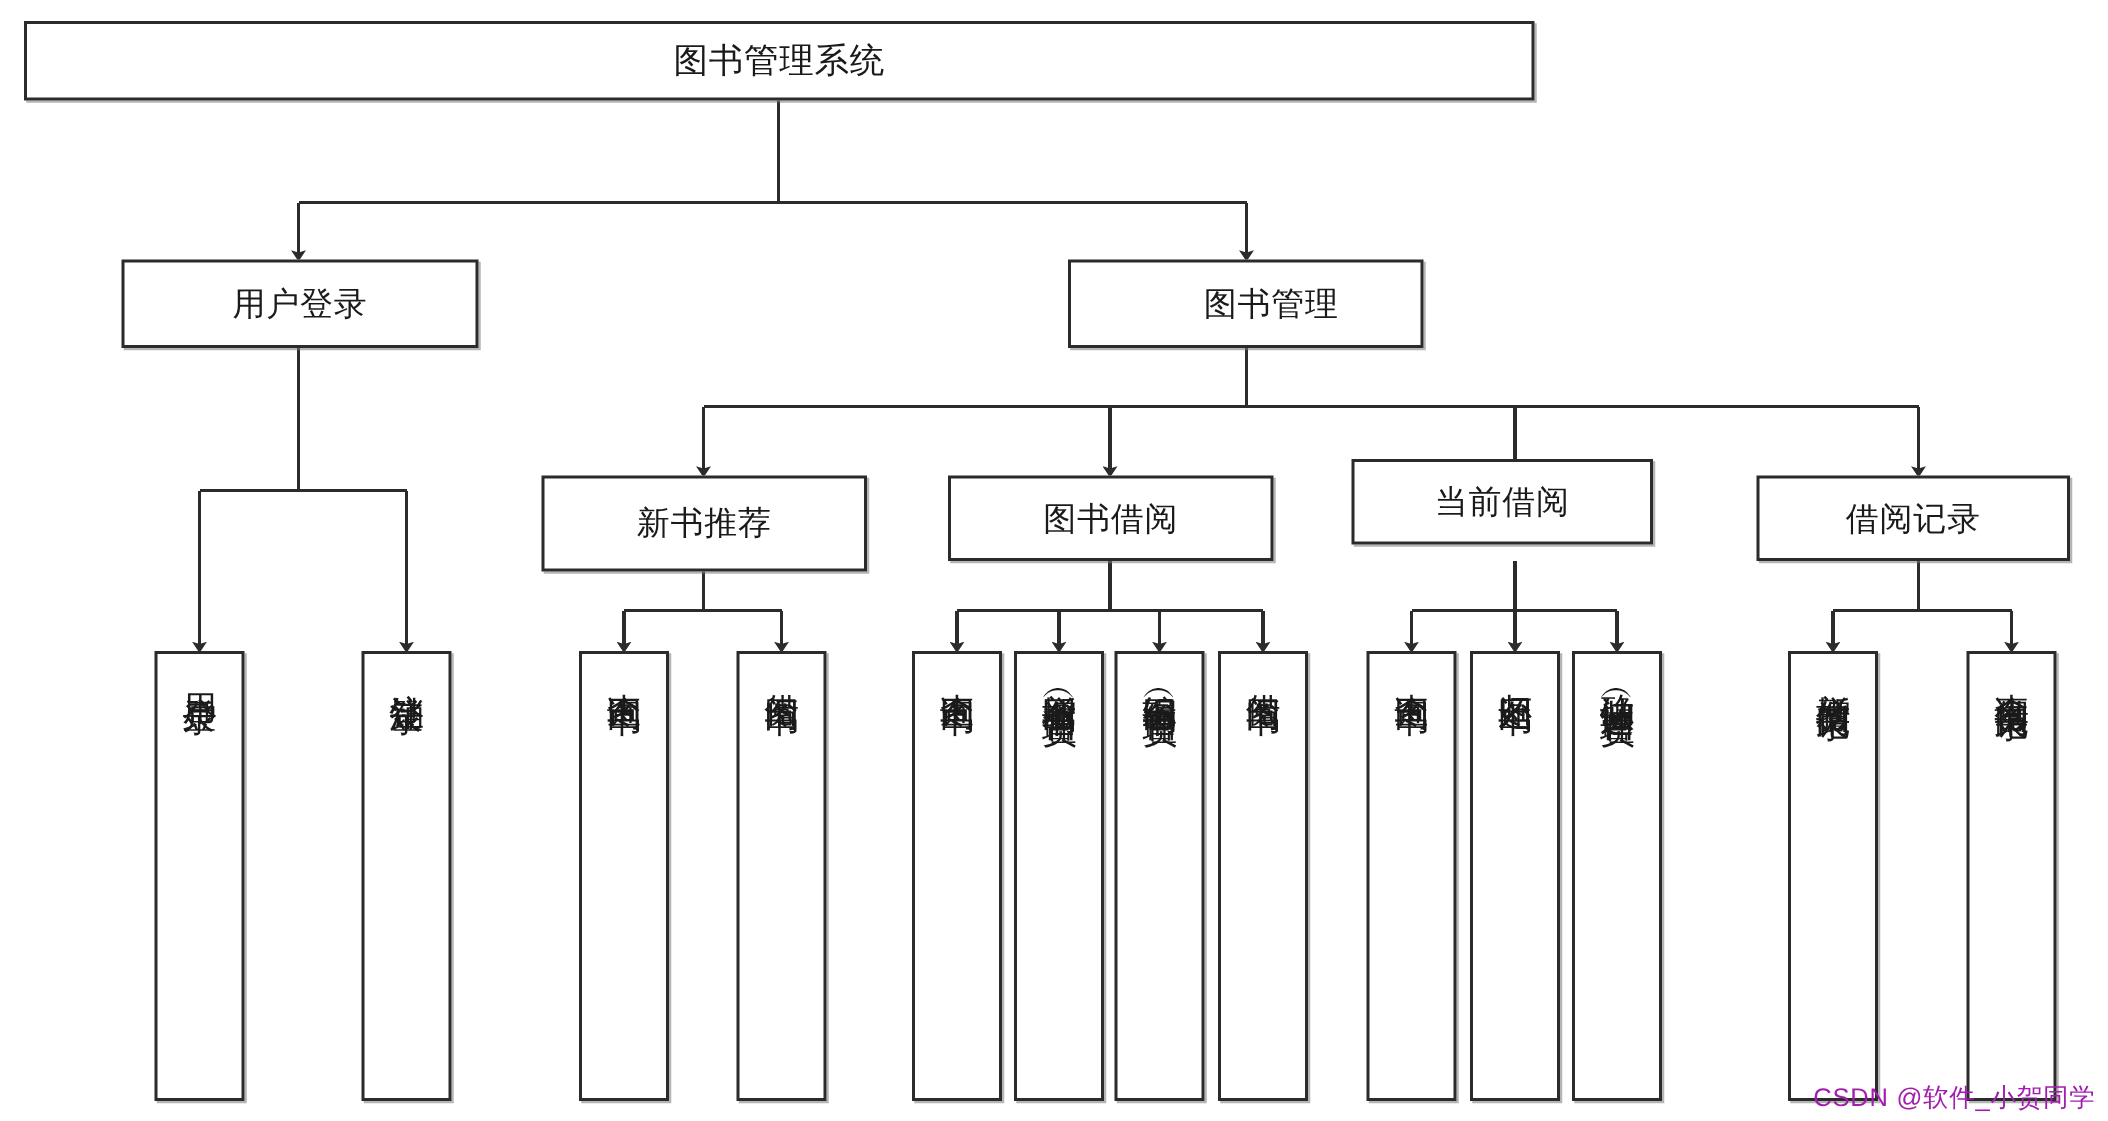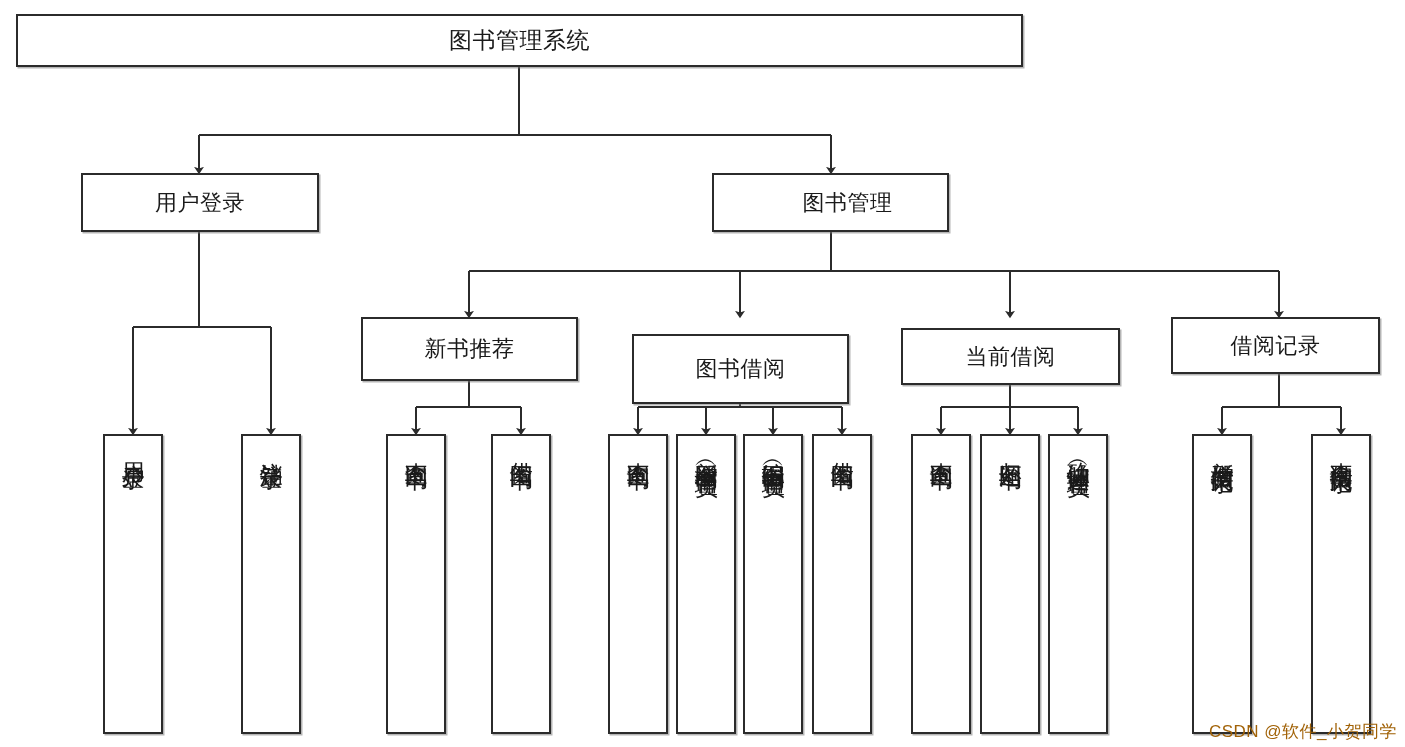--- a/index.html
+++ b/index.html
@@ -47,21 +47,21 @@
     line-height:1.02;
     letter-spacing:2px;
     white-space:pre;
     max-height:100%;
   }
 
   #watermark{
     position:absolute;
     right:8px;bottom:4px;
     font-size:17px;
-    color:#a16207;
+    color:#a21caf;
     letter-spacing:0.5px;
     user-select:none;
     white-space:nowrap;
   }
 </style>
 </head>
 <body>
 
 <div id="diagram-root">
 
@@ -124,24 +124,24 @@
   <div class="node h-node" style="left:81px;top:173px;width:238px;height:59px;">
     <span class="node-label">用户登录</span>
   </div>
   <div class="node h-node" style="left:712px;top:173px;width:237px;height:59px;padding-left:34px;">
     <span class="node-label">图书管理</span>
   </div>
 
   <div class="node h-node" style="left:361px;top:317px;width:217px;height:64px;">
     <span class="node-label">新书推荐</span>
   </div>
-  <div class="node h-node" style="left:632px;top:334px;width:217px;height:70px;">
+  <div class="node h-node" style="left:632px;top:317px;width:217px;height:57px;">
     <span class="node-label">图书借阅</span>
   </div>
-  <div class="node h-node" style="left:901px;top:328px;width:219px;height:57px;">
+  <div class="node h-node" style="left:901px;top:306px;width:201px;height:57px;">
     <span class="node-label">当前借阅</span>
   </div>
   <div class="node h-node" style="left:1171px;top:317px;width:209px;height:57px;">
     <span class="node-label">借阅记录</span>
   </div>
 
   <div class="node v-node" style="left:103px;top:434px;width:60px;height:300px;">
     <span class="node-label">用户登录</span>
   </div>
   <div class="node v-node" style="left:241px;top:434px;width:60px;height:300px;">

